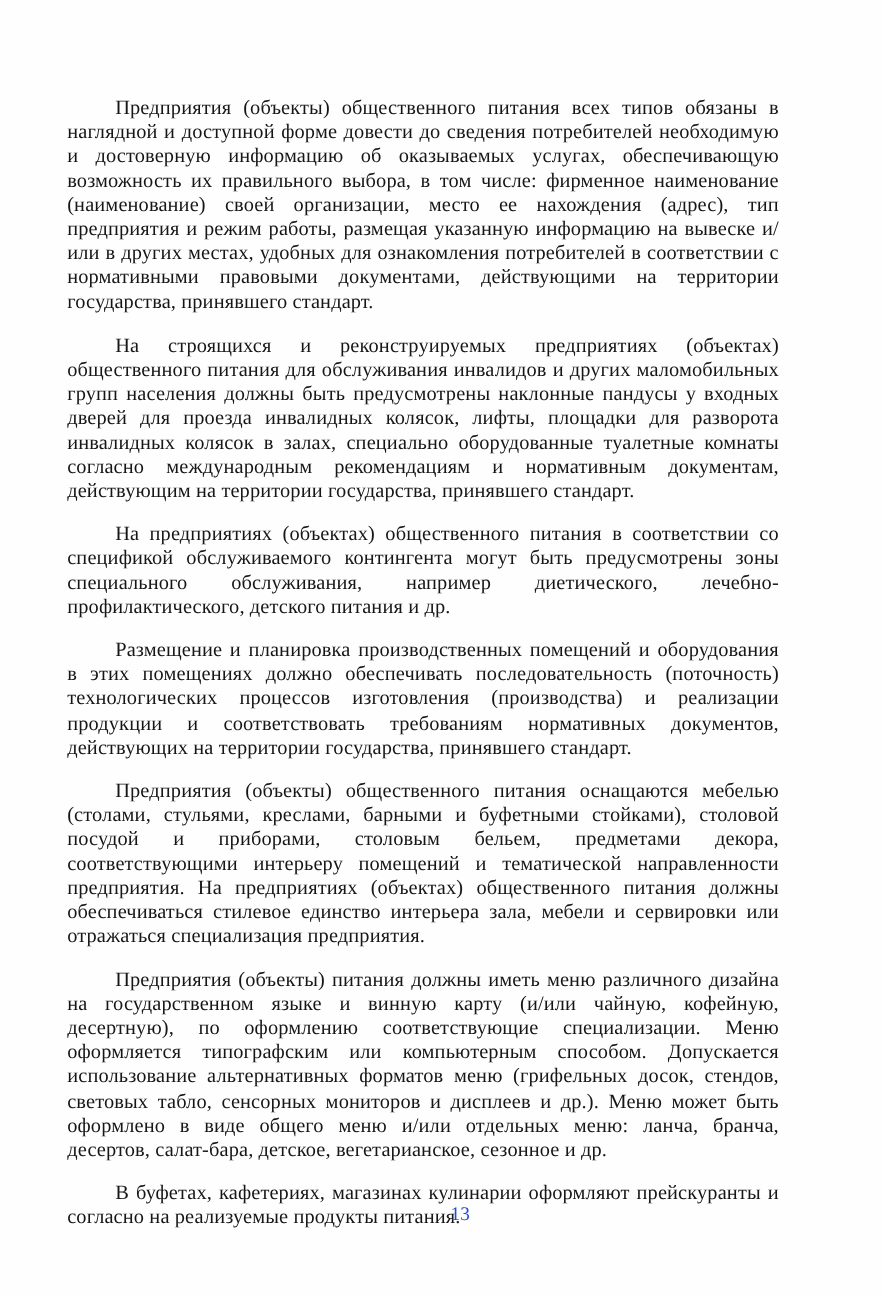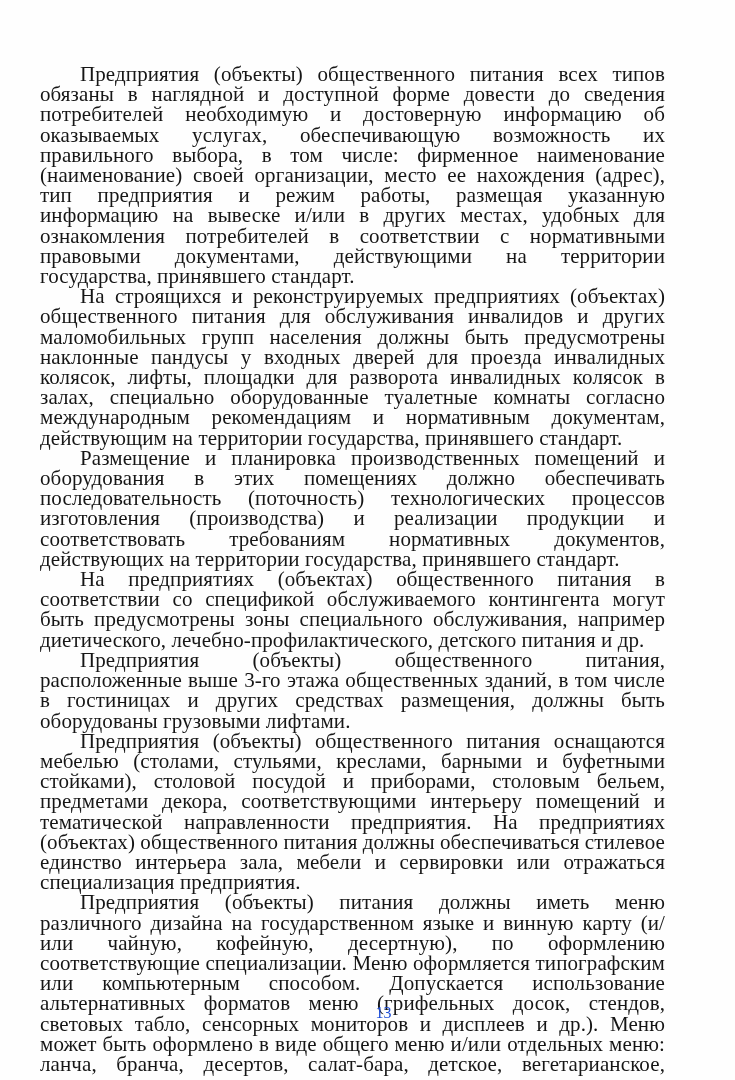--- a/index.html
+++ b/index.html
@@ -16,26 +16,26 @@
     color: #161616;
     overflow: hidden;
   }
   .text-block {
     position: absolute;
     left: 40px;
     top: 64px;
     width: 625px;
   }
   .text-block p {
-    margin: 0;
+    margin: 16px;
     padding: 0;
     text-indent: 40px;
     text-align: justify;
     font-family: "Liberation Serif", "DejaVu Serif", serif;
-    font-size: 21px;
+    font-size: 17px;
     line-height: 20.2px;
     letter-spacing: 0.1px;
   }
   .page-number {
     position: absolute;
     top: 1004px;
     left: 16px;
     width: 735px;
     text-align: center;
     font-family: "Liberation Serif", "DejaVu Serif", serif;
@@ -43,21 +43,20 @@
     color: #1d4ed8;
   }
 </style>
 </head>
 <body>
 
 <div class="scan-page">
   <div class="text-block">
     <p>Предприятия (объекты) общественного питания всех типов обязаны в наглядной и доступной форме довести до сведения потребителей необходимую и достоверную информацию об оказываемых услугах, обеспечивающую возможность их правильного выбора, в том числе: фирменное наименование (наименование) своей организации, место ее нахождения (адрес), тип предприятия и режим работы, размещая указанную информацию на вывеске и/или в других местах, удобных для ознакомления потребителей в соответствии с нормативными правовыми документами, действующими на территории государства, принявшего стандарт.</p>
     <p>На строящихся и реконструируемых предприятиях (объектах) общественного питания для обслуживания инвалидов и других маломобильных групп населения должны быть предусмотрены наклонные пандусы у входных дверей для проезда инвалидных колясок, лифты, площадки для разворота инвалидных колясок в залах, специально оборудованные туалетные комнаты согласно международным рекомендациям и нормативным документам, действующим на территории государства, принявшего стандарт.</p>
+    <p>На предприятиях (объектах) общественного питания в соответствии со спецификой обслуживаемого контингента могут быть предусмотрены зоны специального обслуживания, например диетического, лечебно-профилактического, детского питания и др.</p>
     <p>Размещение и планировка производственных помещений и оборудования в этих помещениях должно обеспечивать последовательность (поточность) технологических процессов изготовления (производства) и реализации продукции и соответствовать требованиям нормативных документов, действующих на территории государства, принявшего стандарт.</p>
-    <p>На предприятиях (объектах) общественного питания в соответствии со спецификой обслуживаемого контингента могут быть предусмотрены зоны специального обслуживания, например диетического, лечебно-профилактического, детского питания и др.</p>
-    <p>Предприятия (объекты) общественного питания, расположенные выше 3-го этажа общественных зданий, в том числе в гостиницах и других средствах размещения, должны быть оборудованы грузовыми лифтами.</p>
     <p>Предприятия (объекты) общественного питания оснащаются мебелью (столами, стульями, креслами, барными и буфетными стойками), столовой посудой и приборами, столовым бельем, предметами декора, соответствующими интерьеру помещений и тематической направленности предприятия. На предприятиях (объектах) общественного питания должны обеспечиваться стилевое единство интерьера зала, мебели и сервировки или отражаться специализация предприятия.</p>
     <p>Предприятия (объекты) питания должны иметь меню различного дизайна на государственном языке и винную карту (и/или чайную, кофейную, десертную), по оформлению соответствующие специализации. Меню оформляется типографским или компьютерным способом. Допускается использование альтернативных форматов меню (грифельных досок, стендов, световых табло, сенсорных мониторов и дисплеев и др.). Меню может быть оформлено в виде общего меню и/или отдельных меню: ланча, бранча, десертов, салат-бара, детское, вегетарианское, сезонное и др.</p>
     <p>В буфетах, кафетериях, магазинах кулинарии оформляют прейскуранты и согласно на реализуемые продукты питания.</p>
   </div>
   <div class="page-number">13</div>
 </div>
 
 </body></html>

